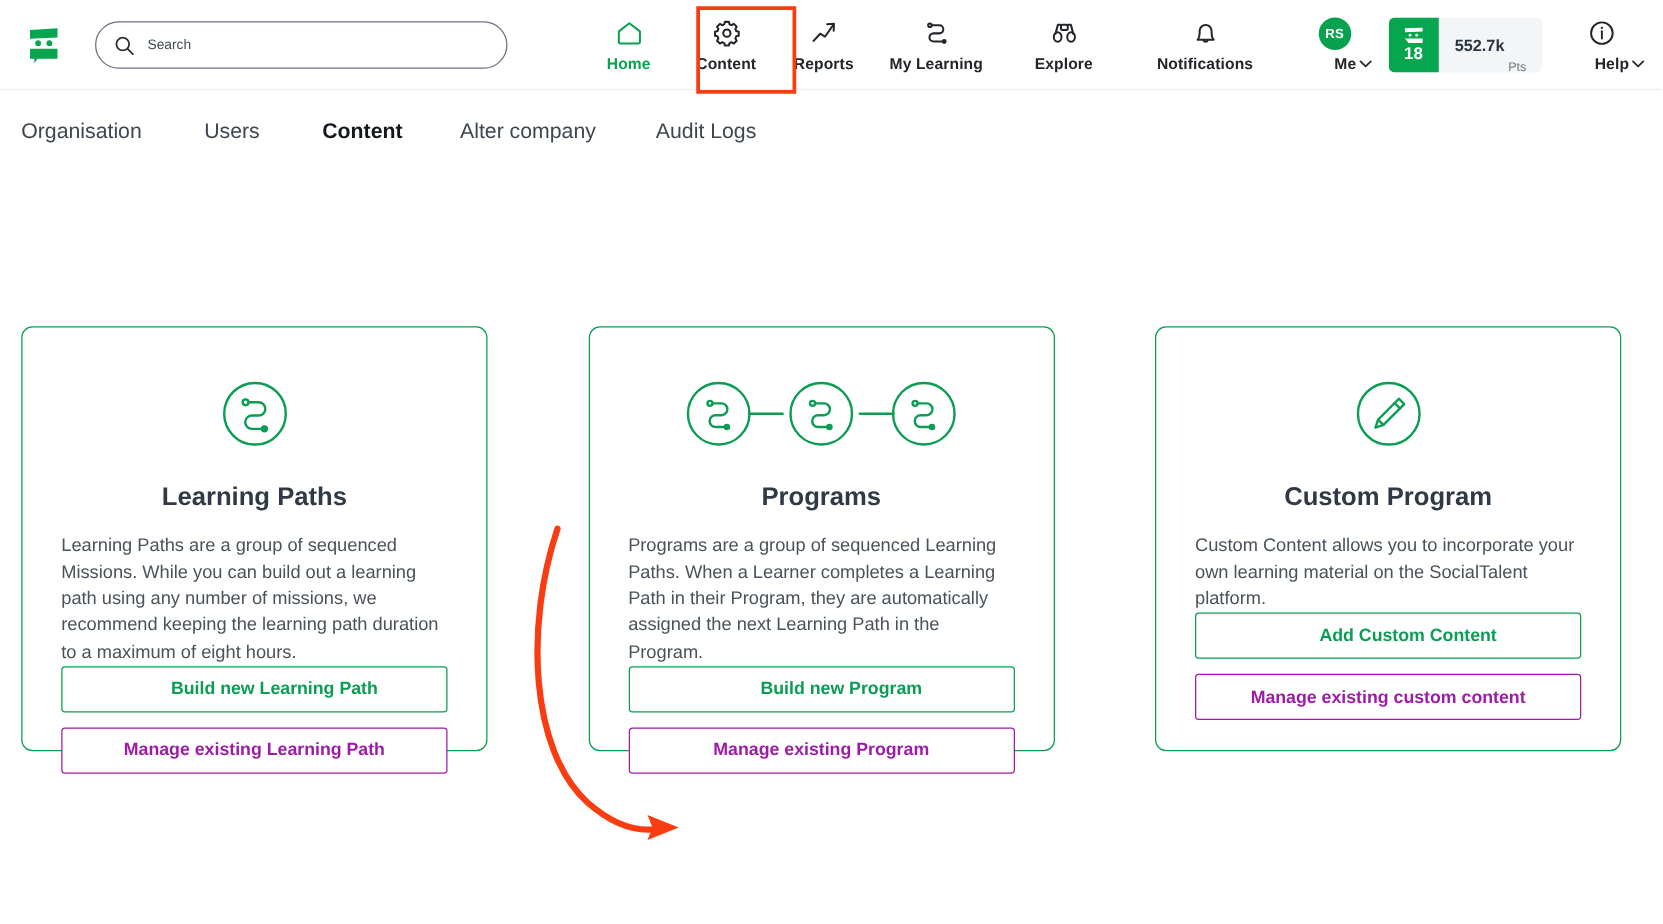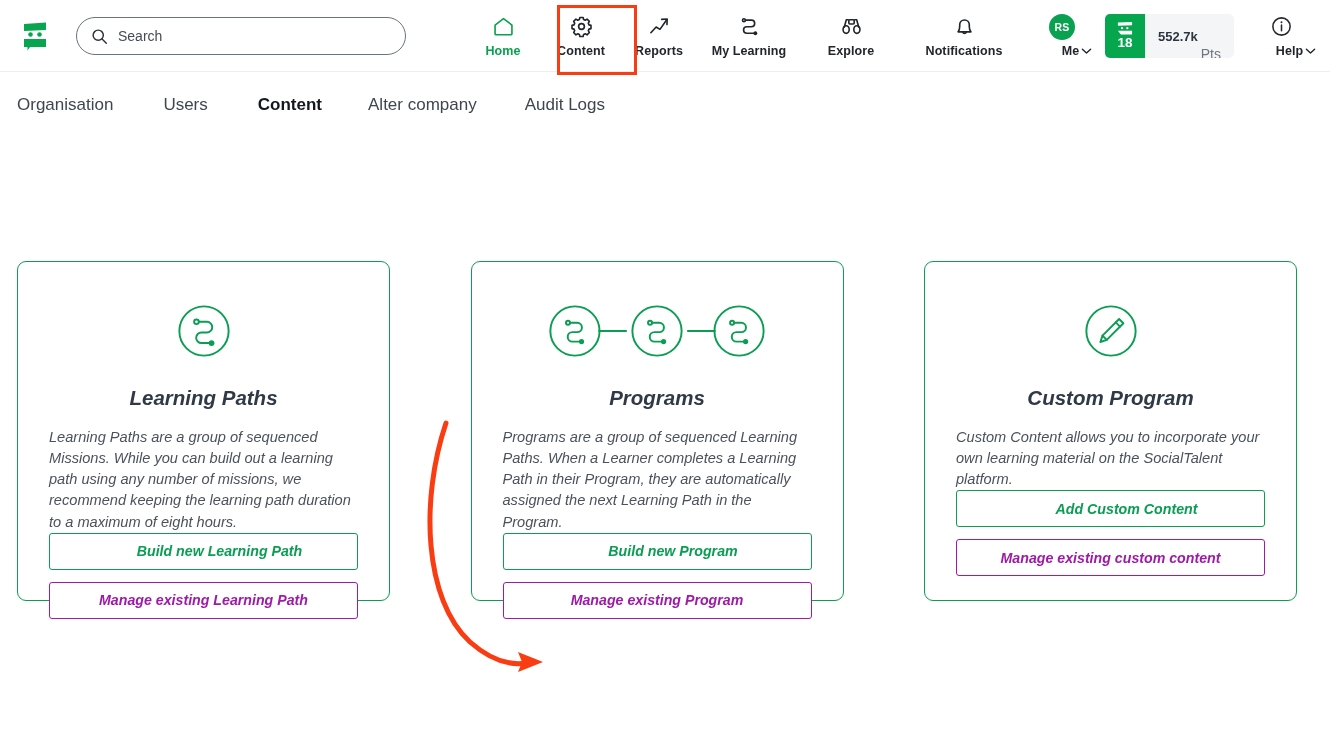--- a/index.html
+++ b/index.html
@@ -28,21 +28,21 @@
     position: absolute; left: 76px; top: 17px;
     width: 330px; height: 38px;
     border: 1px solid #6b7280; border-radius: 19px;
     background: #fff;
     display: flex; align-items: center; padding: 0 14px;
   }
   .search-box .si { flex: 0 0 auto; display: flex; margin-right: 10px; }
   .search-input {
     border: none; outline: none; background: transparent;
     font-family: "Liberation Sans", sans-serif;
-    font-size: 14px; color: #3b4252; width: 270px;
+    font-size: 11px; color: #3b4252; width: 270px;
   }
   .search-input::placeholder { color: #454b54; }
 
   .nav-items {
     position: absolute; left: 464px; top: 0;
     height: 72px; display: flex; align-items: center;
   }
   .nav-item {
     width: 78px; height: 72px;
     display: flex; flex-direction: column;
@@ -81,21 +81,21 @@
     display: flex; flex-direction: column;
     align-items: center; justify-content: center; gap: 1px;
     padding: 3px 16px;
   }
   .pts-num { color: #fff; font-size: 13.5px; font-weight: bold; line-height: 1; }
   .pts-right {
     padding: 0 13px; display: flex; flex-direction: row;
     align-items: center; justify-content: center; gap: 3px;
   }
   .pts-val { font-size: 13px; font-weight: bold; color: #2c3440; }
-  .pts-unit { font-size: 14px; color: #6e7680; margin-top: 36px; }
+  .pts-unit { font-size: 10px; color: #6e7680; margin-top: 36px; }
 
   
   .anno-box {
     position: absolute; left: 557px; top: 5px;
     width: 80px; height: 70px;
     border: 3px solid #fa3c12;
     pointer-events: none; z-index: 30;
   }
 
   
@@ -115,21 +115,20 @@
     position: absolute; top: 261px; left: 17px;
     width: 1280px; height: 468px;
     display: flex; justify-content: space-between;
   }
   .card {
     width: 373px; height: 340px;
     border: 1px solid #0a9d53; border-radius: 9px;
     background: #fff;
     display: flex; flex-direction: column; align-items: center;
     padding: 40px 31px 0 31px;
-    font-style: italic;
   }
   .card-icon { height: 78px; display: flex; align-items: center; justify-content: center; }
   .card-title {
     margin-top: 26px;
     font-size: 20.5px; font-weight: bold; color: #2f3a46;
     text-align: center;
   }
   .card-desc {
     margin-top: 17px; width: 100%;
     font-size: 14.6px; line-height: 1.45; color: #4a525c;

